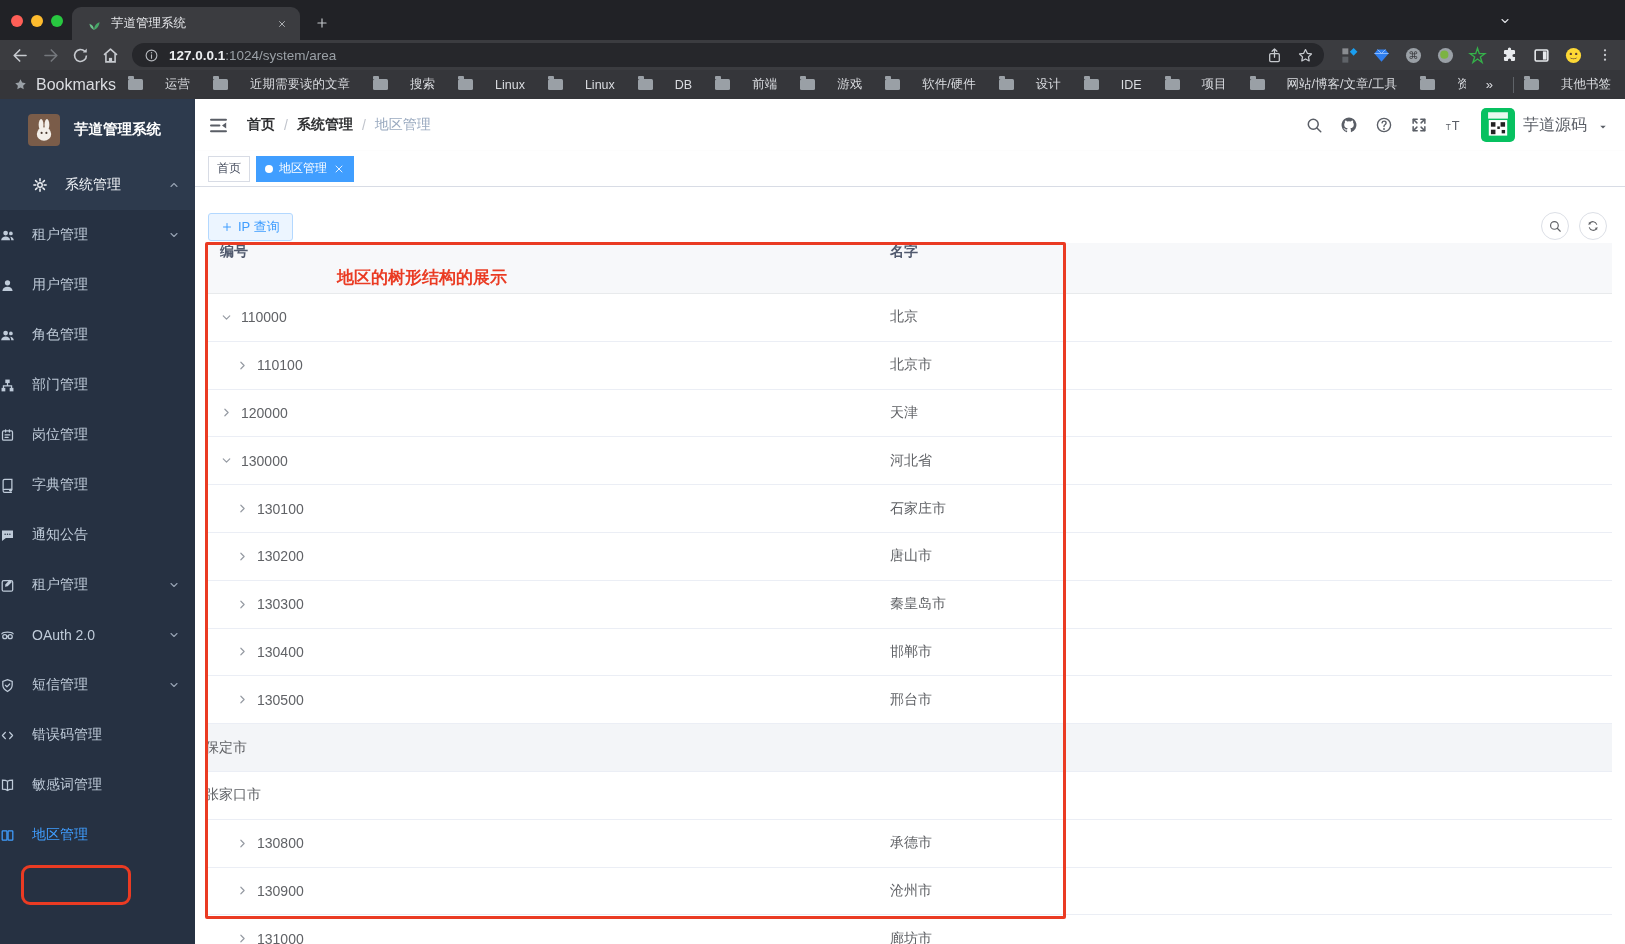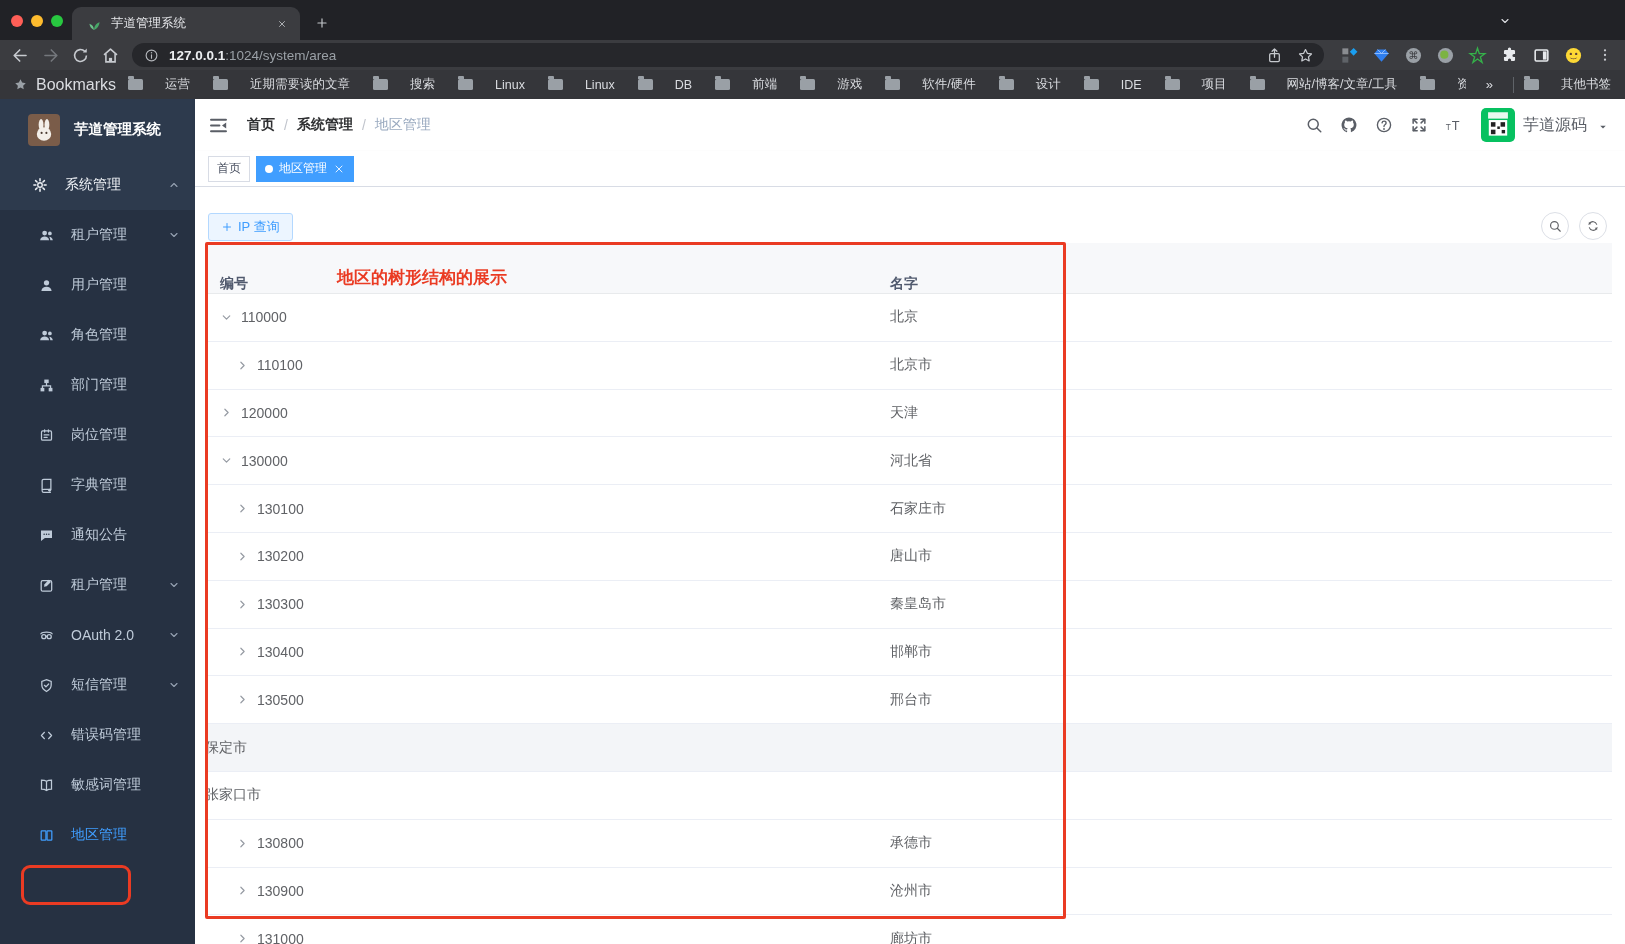--- a/index.html
+++ b/index.html
@@ -47,21 +47,21 @@
   
   .app { position:absolute; left:0; top:99px; width:1625px; height:845px; background:#fff; }
 
   
   .sidebar { position:absolute; left:0; top:0; width:195px; height:845px; background:#263142; overflow:hidden; }
   .side-top { position:absolute; left:0; top:0; width:195px; height:111px; background:#2d3a4d; }
   .logo-row { position:absolute; left:0; top:0; width:195px; height:61px; display:flex; align-items:center; padding-left:28px; }
   .logo-img { width:32px; height:32px; border-radius:4px; overflow:hidden; flex:none; }
   .logo-title { color:#fff; font-size:14.5px; font-weight:700; margin-left:14px; white-space:nowrap; }
   .side-menu { position:absolute; left:0; top:61px; width:195px; }
-  .side-item { height:50px; display:flex; align-items:center; padding-left:39px; color:#bfcbd9; font-size:14px; position:relative; background:#263142; cursor:pointer; }
+  .side-item { height:50px; display:flex; align-items:center; color:#bfcbd9; font-size:14px; position:relative; background:#263142; cursor:pointer; }
   .side-item.root { background:#2d3a4d; padding-left:32px; }
   .side-item.root .side-label { color:#f0f3f7; }
   .side-icon { width:15px; height:15px; flex:none; color:#bfcbd9; }
   .side-item.root .side-icon { color:#eef1f5; width:16px; height:16px; }
   .side-label { margin-left:17px; white-space:nowrap; }
   .side-caret { position:absolute; right:15px; top:19px; width:12px; height:12px; color:#97a3b3; }
   .side-item.active .side-label, .side-item.active .side-icon { color:#409eff; }
 
   
   .navbar { position:absolute; left:195px; top:0; width:1430px; height:52px; background:#fff; box-shadow:0 1px 4px rgba(0,21,41,.08); display:flex; align-items:center; }
@@ -88,21 +88,21 @@
   .content { position:absolute; left:195px; top:88px; width:1430px; height:757px; background:#fff; }
   .ip-btn { position:absolute; left:13px; top:26px; height:28px; display:inline-flex; align-items:center; padding:8px 12px; background:#ecf5ff; border:1px solid #b3d8ff; border-radius:3px; color:#409eff; font-size:13px; cursor:pointer; }
   .ip-btn .plus-ic { width:12px; height:12px; margin-right:5px; color:#409eff; }
   .circle-btn { position:absolute; top:25px; width:28px; height:28px; border-radius:50%; border:1px solid #dcdfe6; background:#fff; color:#606266; display:flex; align-items:center; justify-content:center; cursor:pointer; }
   .circle-btn .cb-ic { width:14px; height:14px; }
   .cb-search { left:1346px; }
   .cb-refresh { left:1384px; }
 
   
   .area-table { position:absolute; left:10px; top:56px; width:1407px; }
-  .thead { height:51px; background:#f7f8fa; border-bottom:1px solid #e8eaec; display:flex; align-items:flex-end; font-size:14px; font-weight:700; color:#515a6e; }
+  .thead { height:51px; background:#f7f8fa; border-bottom:1px solid #e8eaec; display:flex; align-items:flex-start; font-size:14px; font-weight:700; color:#515a6e; }
   .th-code { width:685px; padding-left:15px; }
   .th-name { flex:1; }
   .trow { height:47.8px; display:flex; align-items:center; border-bottom:1px solid #ebeef5; font-size:14px; color:#606266; background:#fff; cursor:pointer; }
   .trow.hover { background:#f3f5f8; }
   .cell.code { width:685px; display:flex; align-items:center; padding-left:15px; }
   .toggle { width:13px; height:13px; color:#969ba3; margin-right:8px; flex:none; }
   .trow.level1 .toggle { margin-left:16px; }
   .cell.name { flex:1; }
 
   

